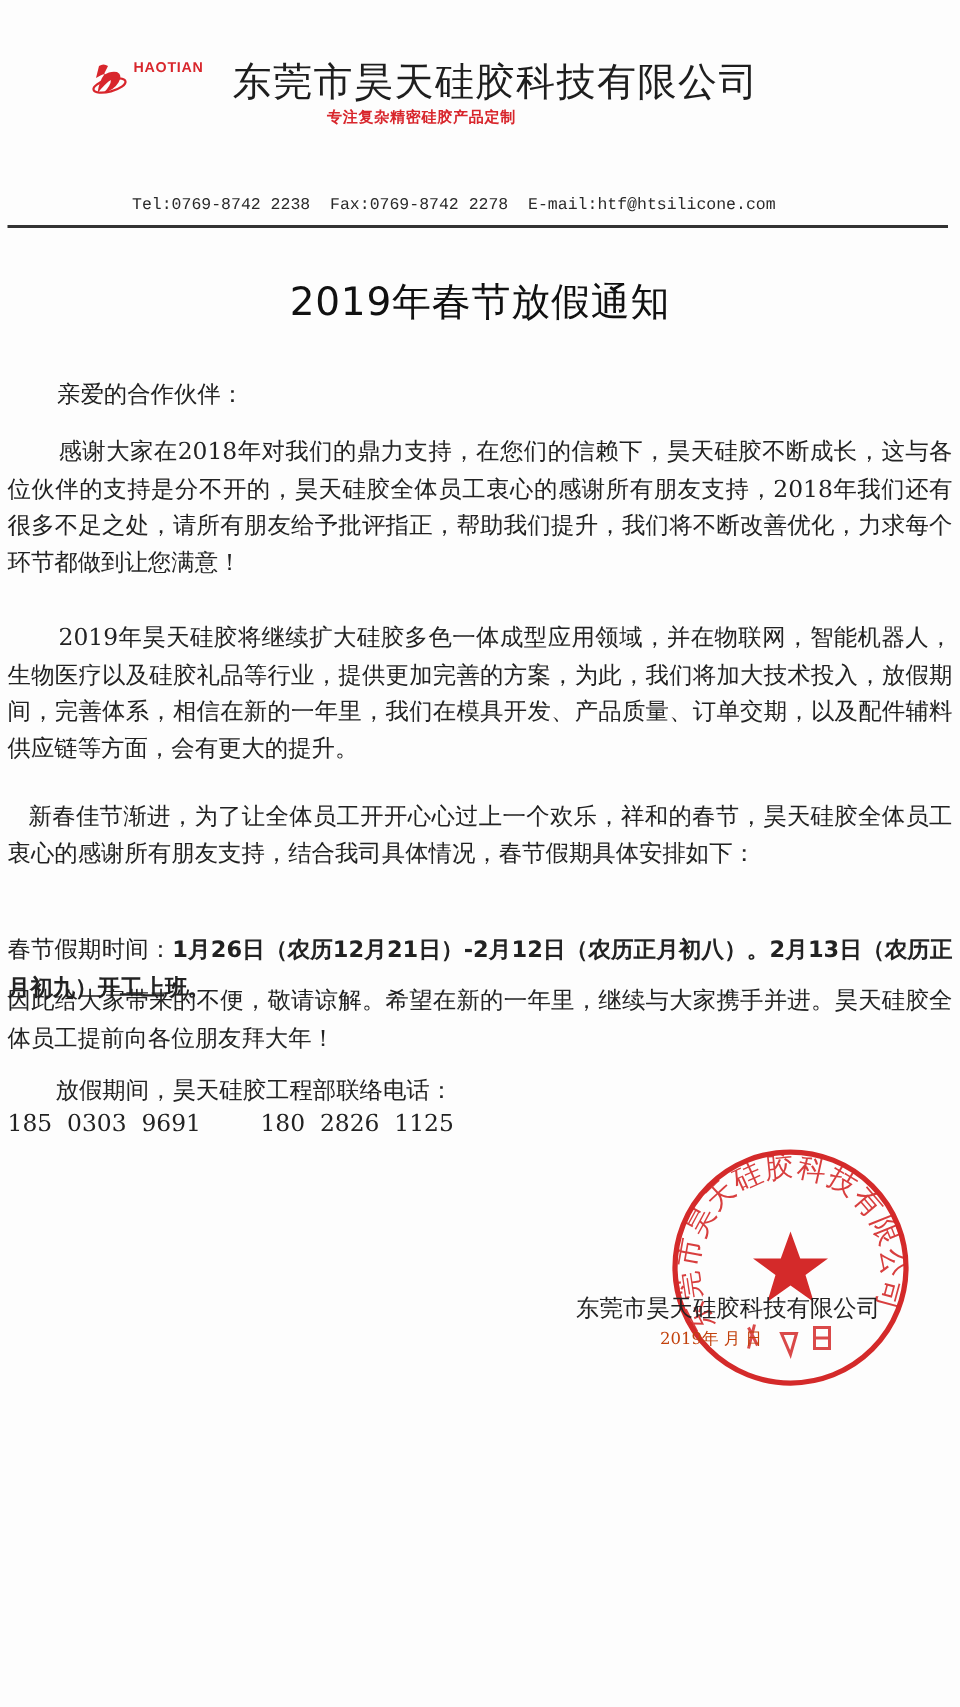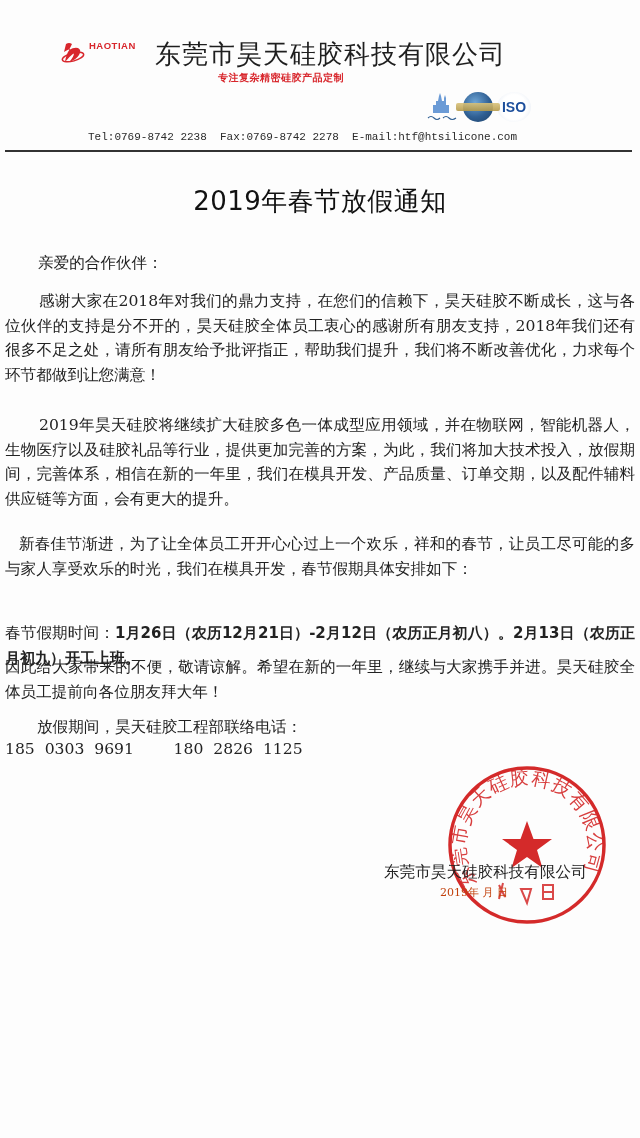--- a/index.html
+++ b/index.html
@@ -186,42 +186,32 @@
         <ellipse cx="13" cy="17" rx="11" ry="4" fill="none" stroke="#d8262c" stroke-width="1.5" transform="rotate(-15 13 17)"></ellipse>
       </svg>
     </span>
     <span class="logo-text">HAOTIAN</span>
   </div>
 
   <div class="company-name">东莞市昊天硅胶科技有限公司</div>
   <div class="slogan">专注复杂精密硅胶产品定制</div>
 
 
-  <div class="cert-logos">
-    <span class="cert-disney">
-      <svg width="34" height="32" viewBox="0 0 34 32">
-        <path d="M8 22 L8 14 L11 14 L11 10 L13 10 L14 5 L15 2 L16 5 L17 10 L19 10 L19 7 L20 4 L21 7 L21 14 L24 14 L24 22 Z" fill="#6b9bd6"></path>
-        <path d="M3 27 Q6 24 9 27 T15 27 M18 27 Q21 24 24 27 T31 27" fill="none" stroke="#2f5f93" stroke-width="1.1"></path>
-      </svg>
-    </span>
-    <span class="cert-universal"></span>
-    <span class="cert-iso">ISO</span>
-  </div>
 
   <div class="contact-line">Tel:0769-8742 2238  Fax:0769-8742 2278  E-mail:htf@htsilicone.com</div>
   <div class="header-rule"></div>
 </div>
 
 <div class="doc-title">2019年春节放假通知</div>
 
 <div class="para salutation">亲爱的合作伙伴：</div>
 
 <div class="para p1">感谢大家在2018年对我们的鼎力支持，在您们的信赖下，昊天硅胶不断成长，这与各位伙伴的支持是分不开的，昊天硅胶全体员工衷心的感谢所有朋友支持，2018年我们还有很多不足之处，请所有朋友给予批评指正，帮助我们提升，我们将不断改善优化，力求每个环节都做到让您满意！</div>
 <div class="para p2">2019年昊天硅胶将继续扩大硅胶多色一体成型应用领域，并在物联网，智能机器人，生物医疗以及硅胶礼品等行业，提供更加完善的方案，为此，我们将加大技术投入，放假期间，完善体系，相信在新的一年里，我们在模具开发、产品质量、订单交期，以及配件辅料供应链等方面，会有更大的提升。</div>
-<div class="para p3">新春佳节渐进，为了让全体员工开开心心过上一个欢乐，祥和的春节，让员工尽可能的多与家人享受欢乐的时光，我们在模具开发，春节假期具体安排如下：</div>
+<div class="para p3">新春佳节渐进，为了让全体员工开开心心过上一个欢乐，祥和的春节，昊天硅胶全体员工衷心的感谢所有朋友支持，结合我司具体情况，春节假期具体安排如下：</div>
 
 <div class="para p4">
   <span>春节假期时间：</span><span class="bold">1月26日（农历12月21日）-2月12日（农历正月初八）。2月13日（农历正月初九）开工上班。</span>
 </div>
 
 <div class="para p5">因此给大家带来的不便，敬请谅解。希望在新的一年里，继续与大家携手并进。昊天硅胶全体员工提前向各位朋友拜大年！</div>
 
 <div class="para p6">放假期间，昊天硅胶工程部联络电话：</div>
 <div class="phones">185  0303  9691        180  2826  1125</div>
 

